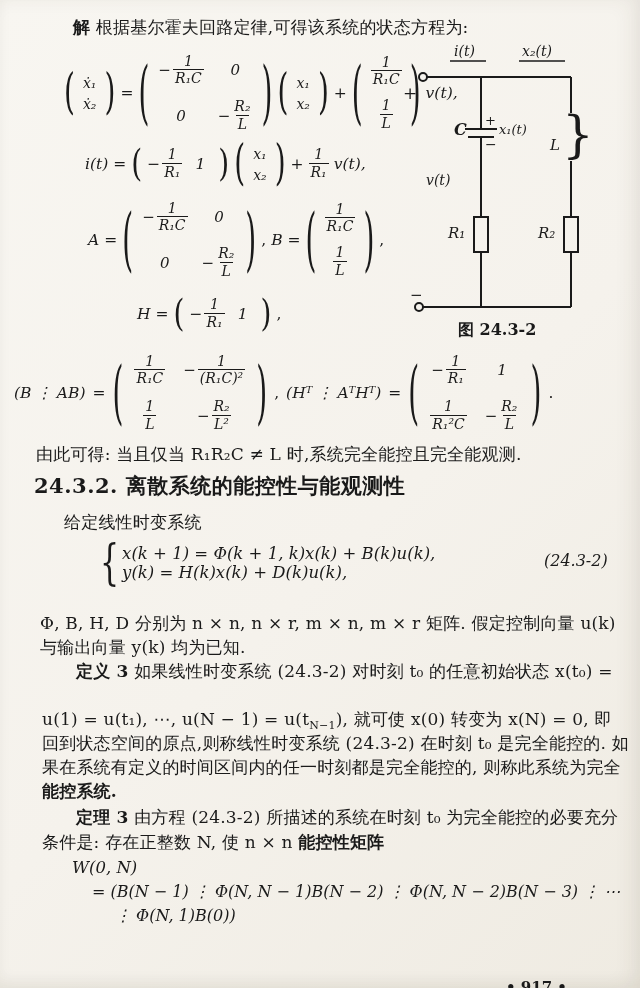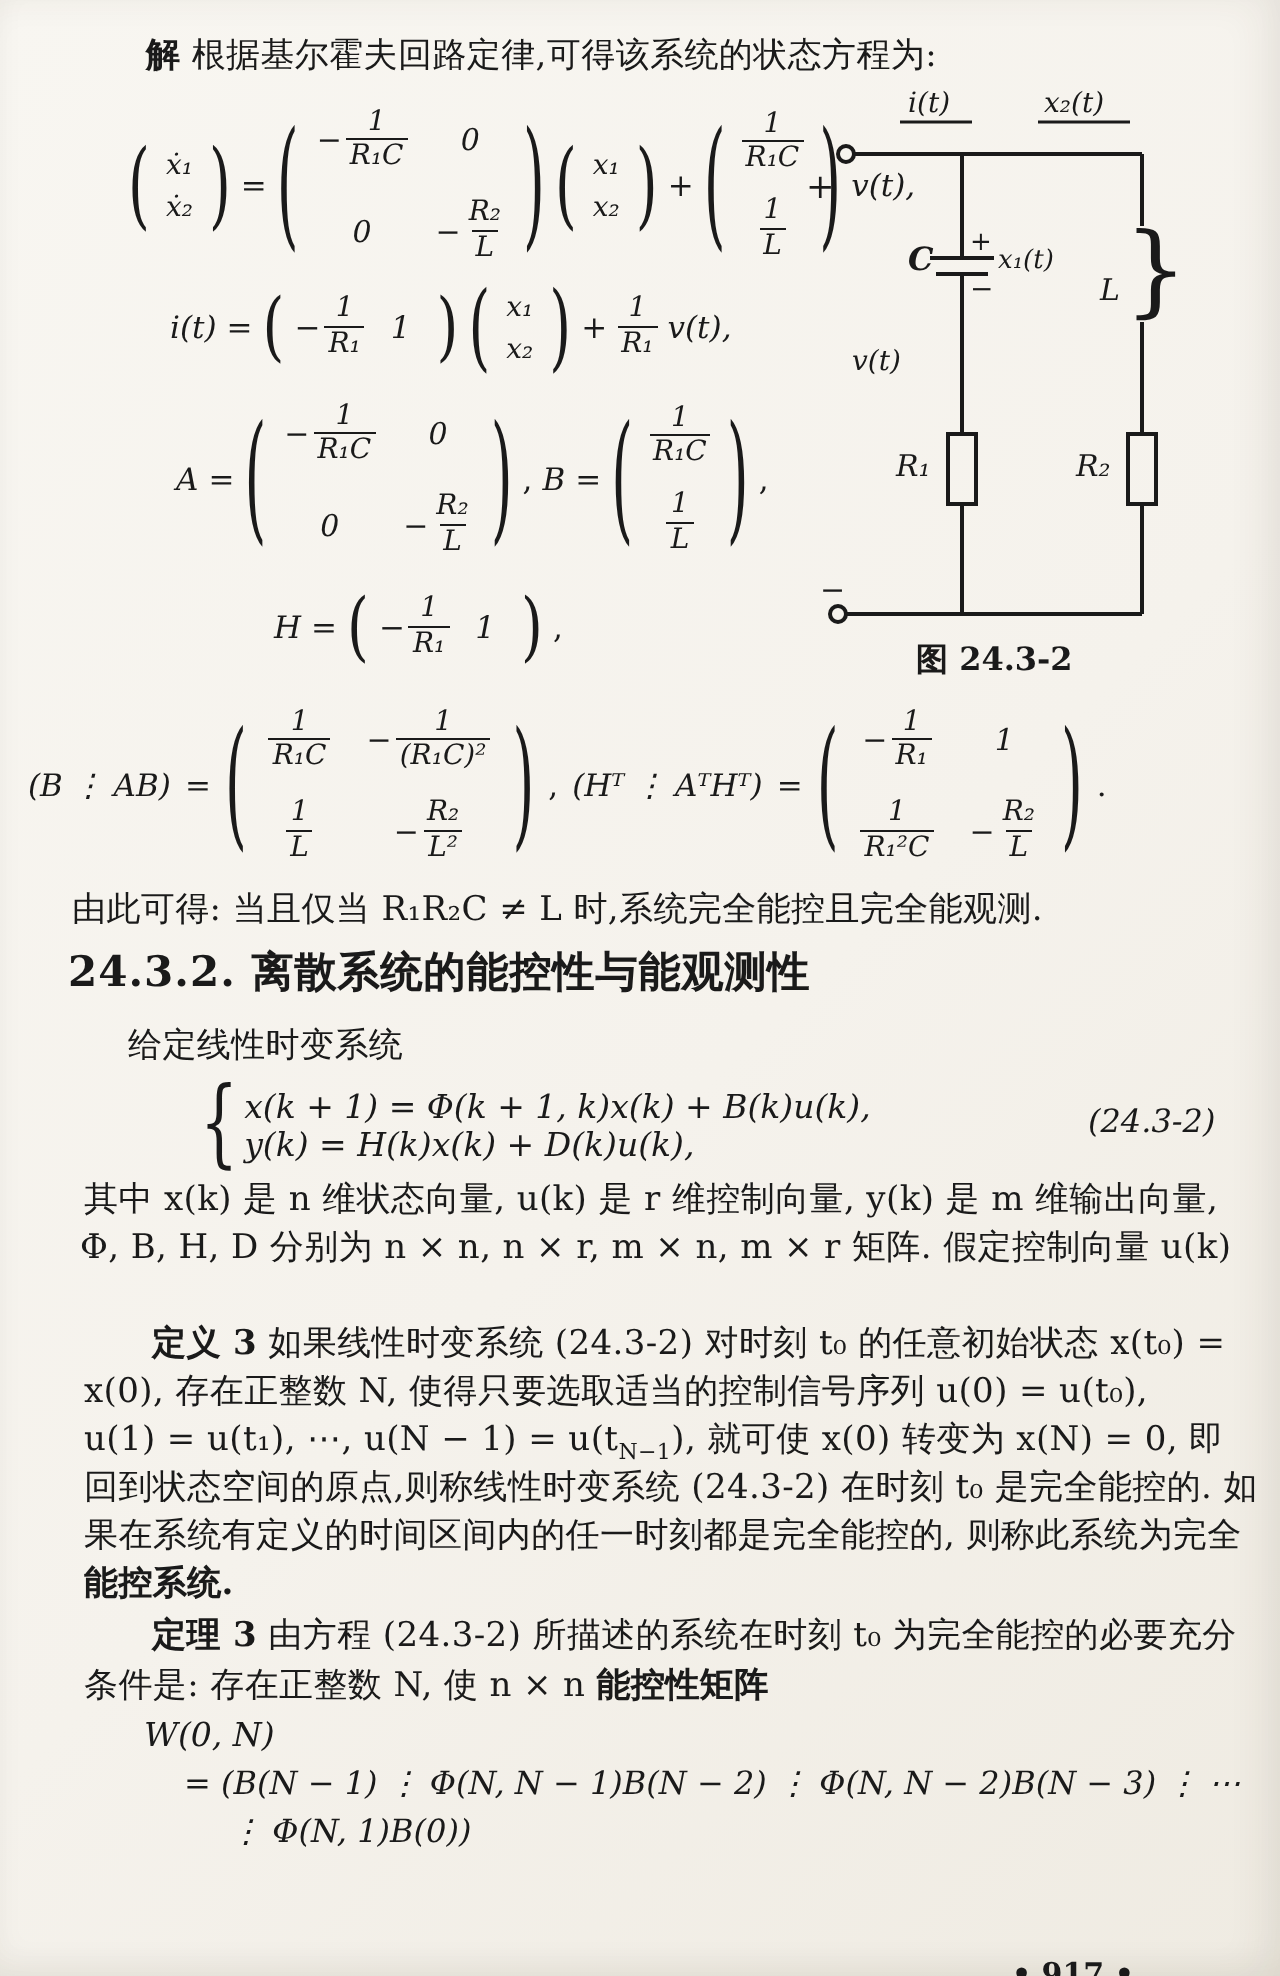--- a/index.html
+++ b/index.html
@@ -287,28 +287,27 @@
 
   <div class="eqrow" style="left:100px; top:534px; height:58px; gap:3px;">
     <span class="paren" style="--sy:1.6; font-size:30px;">{</span>
     <span class="syscol math">
       <span>x(k + 1) = Φ(k + 1, k)x(k) + B(k)u(k),</span>
       <span>y(k) = H(k)x(k) + D(k)u(k),</span>
     </span>
   </div>
   <div class="abs math" style="left:544px; top:551px; font-size:16px;">(24.3-2)</div>
 
-  <div class="abs cn" style="left:42px; top:588px;">其中 x(k) 是 n 维状态向量, u(k) 是 r 维控制向量, y(k) 是 m 维输出向量,</div>
   <div class="abs cn" style="left:40px; top:612px;">Φ, B, H, D 分别为 n × n, n × r, m × n, m × r 矩阵. 假定控制向量 u(k)</div>
+  <div class="abs cn" style="left:40px; top:636px;">与输出向量 y(k) 均为已知.</div>
 
   <div class="abs cn" style="left:76px; top:660px;">
     <span class="b">定义 3</span>
     <span>如果线性时变系统 (24.3-2) 对时刻 t₀ 的任意初始状态 x(t₀) =</span>
   </div>
-  <div class="abs cn" style="left:42px; top:684px;">x(0), 存在正整数 N, 使得只要选取适当的控制信号序列 u(0) = u(t₀),</div>
   <div class="abs cn" style="left:42px; top:708px;">
     <span>u(1) = u(t₁), ⋯, u(N − 1) = u(t</span><sub class="nsub">N−1</sub><span>), 就可使 x(0) 转变为 x(N) = 0, 即</span>
   </div>
   <div class="abs cn" style="left:42px; top:732px;">回到状态空间的原点,则称线性时变系统 (24.3-2) 在时刻 t₀ 是完全能控的. 如</div>
   <div class="abs cn" style="left:42px; top:756px;">果在系统有定义的时间区间内的任一时刻都是完全能控的, 则称此系统为完全</div>
   <div class="abs cn b" style="left:42px; top:780px;">能控系统.</div>
 
   <div class="abs cn" style="left:76px; top:806px;">
     <span class="b">定理 3</span>
     <span>由方程 (24.3-2) 所描述的系统在时刻 t₀ 为完全能控的必要充分</span>

